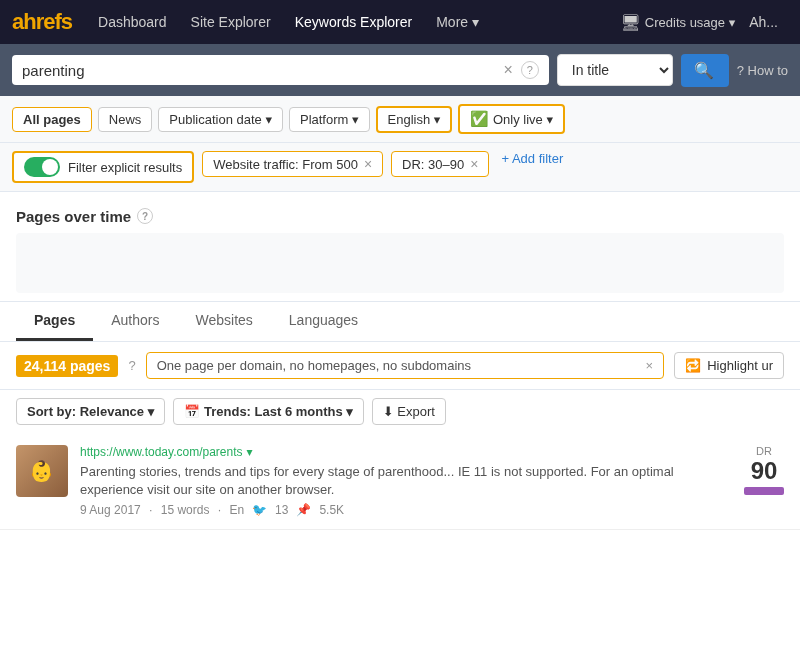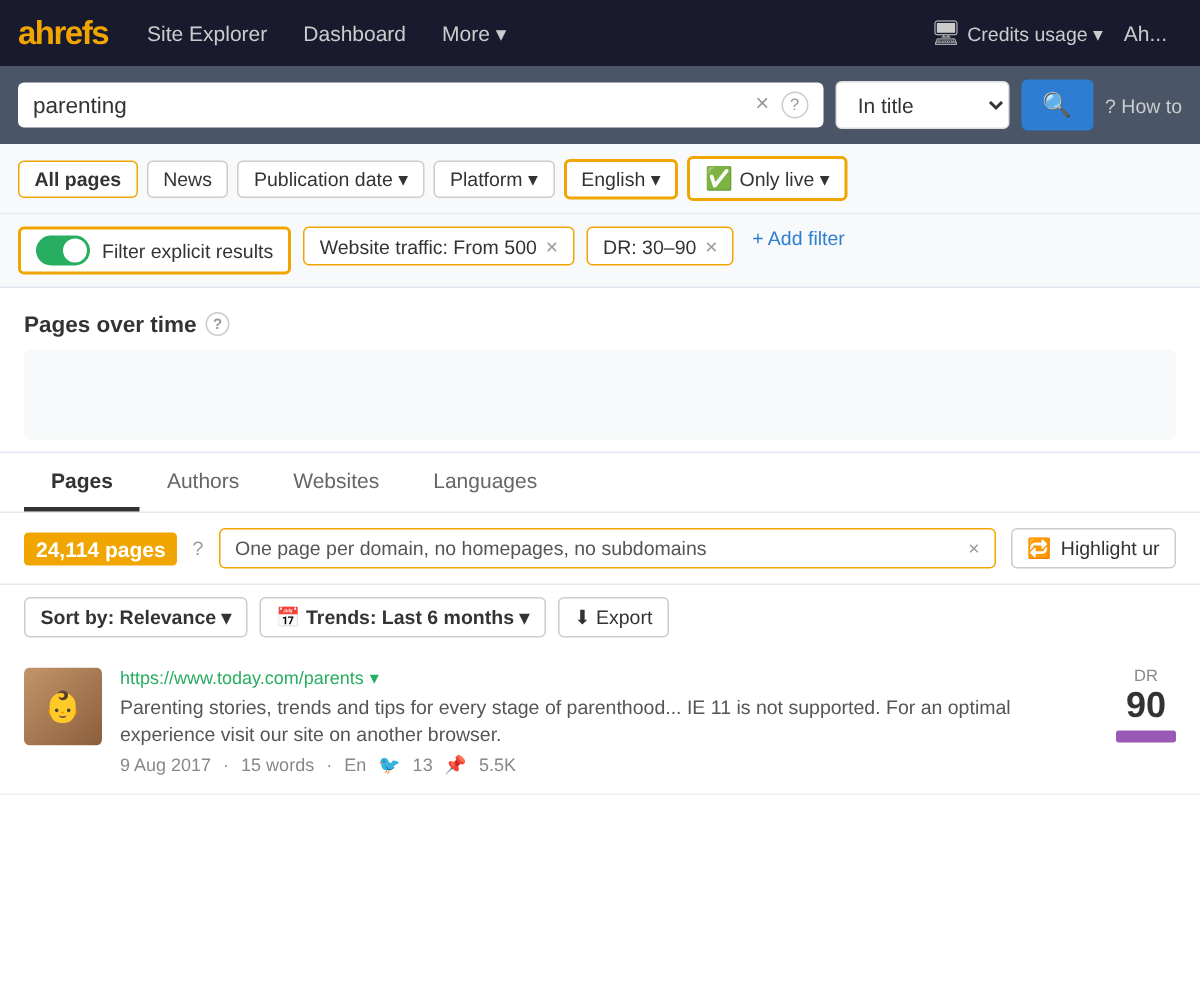--- a/index.html
+++ b/index.html
@@ -391,22 +391,23 @@
       width: 80px;
       height: 40px;
     }
     .social-icon { font-size: 12px; }
   </style>
 </head>
 <body>
 
 <div class="top-nav">
   <span class="nav-logo">ahrefs</span>
+  <span class="nav-item">Dashboard</span>
   <span class="nav-item">Site Explorer</span>
-  <span class="nav-item">Dashboard</span>
+  <span class="nav-item active">Keywords Explorer</span>
   <span class="nav-item">More ▾</span>
   <div class="nav-separator"></div>
   <span class="nav-icon-btn">🖥</span>
   <span class="nav-credits">Credits usage ▾</span>
   <span class="nav-item">Ah...</span>
 </div>
 
 <div class="search-bar">
   <div class="search-input-wrapper">
     <input class="search-input" type="text" value="parenting" style="">

